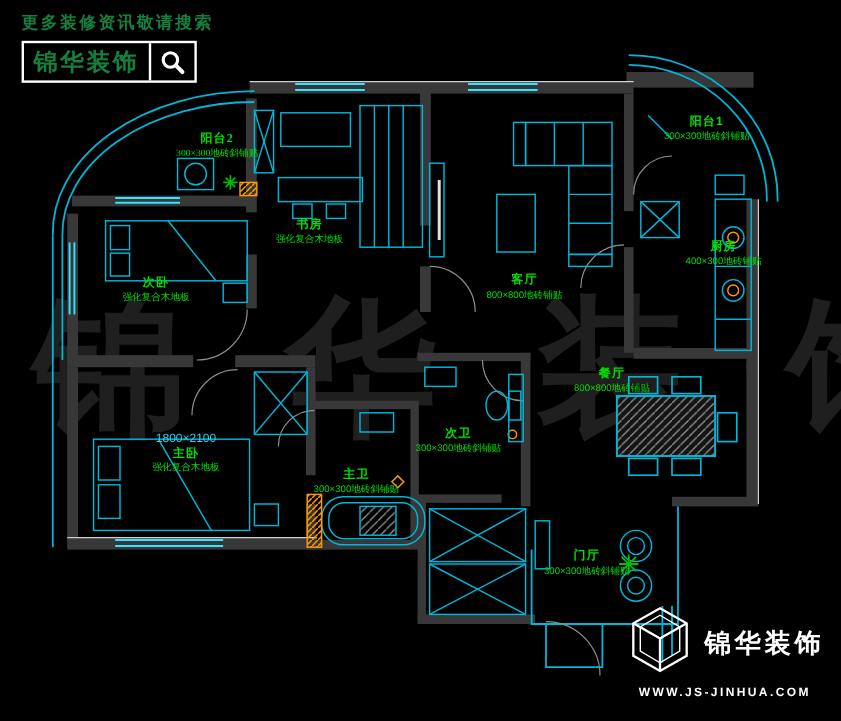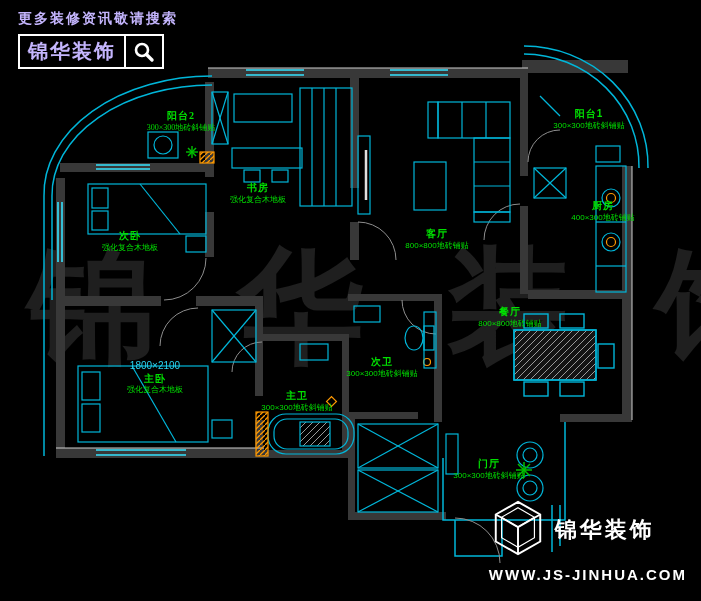--- a/index.html
+++ b/index.html
@@ -13,40 +13,40 @@
   #plan{position:absolute;left:0;top:0;z-index:2;}
   
   .lbl{position:absolute;z-index:3;width:110px;text-align:center;color:#00e000;
        font-size:9px;line-height:1.25;font-weight:bold;}
   .lbl .name{display:block;font-size:10px;letter-spacing:1px;}
   .lbl .note{display:block;font-size:8px;font-weight:normal;}
   .lbl .size{display:block;color:#2bd4f0;font-size:10px;font-weight:normal;}
   .lbl-yangtai2{left:126px;top:110px;font-family:Liberation Serif, serif;}
   .lbl-shufang {left:203px;top:182px;}
   .lbl-keting  {left:382px;top:228px;}
-  .lbl-yangtai1{left:534px;top:108px;}
+  .lbl-yangtai1{left:534px;top:96px;}
   .lbl-chufang {left:548px;top:200px;}
   .lbl-ciwo    {left:75px; top:230px;}
   .lbl-zhuwo   {left:100px;top:360px;}
   .lbl-ciwei   {left:327px;top:356px;}
   .lbl-zhuwei  {left:242px;top:390px;}
   .lbl-canting {left:455px;top:306px;}
   .lbl-menting {left:434px;top:458px;}
   
-  .header{position:absolute;left:18px;top:10px;z-index:4;color:#c4b5fd;}
+  .header{position:absolute;left:18px;top:10px;z-index:4;color:#15803d;}
   .tagline{font-size:14px;font-weight:bold;letter-spacing:2px;}
   .brandbox{margin-top:6px;display:inline-flex;align-items:stretch;border:2px solid #fff;}
   .brandbox .bname{font-size:20px;font-weight:bold;padding:2px 8px;letter-spacing:2px;}
   .brandbox .bicon{display:flex;align-items:center;padding:0 7px;border-left:2px solid #fff;}
   
   .footer{position:absolute;right:14px;bottom:18px;z-index:4;color:#fff;text-align:center;}
   .footrow{display:flex;align-items:center;gap:8px;}
   .footcol{text-align:left;}
   .fbrand{display:block;font-size:22px;font-weight:bold;letter-spacing:3px;line-height:1.15;}
-  .site{margin-top:4px;font-size:15px;font-weight:bold;letter-spacing:2px;
+  .site{margin-top:4px;font-size:10px;font-weight:bold;letter-spacing:2px;
         font-family:"Liberation Sans",sans-serif;}
 </style>
 </head>
 <body>
 
 <div id="stage">
 
   <div class="watermark">锦 华 装 饰</div>
 
   <svg id="plan" width="701" height="601" viewBox="0 0 701 601">

